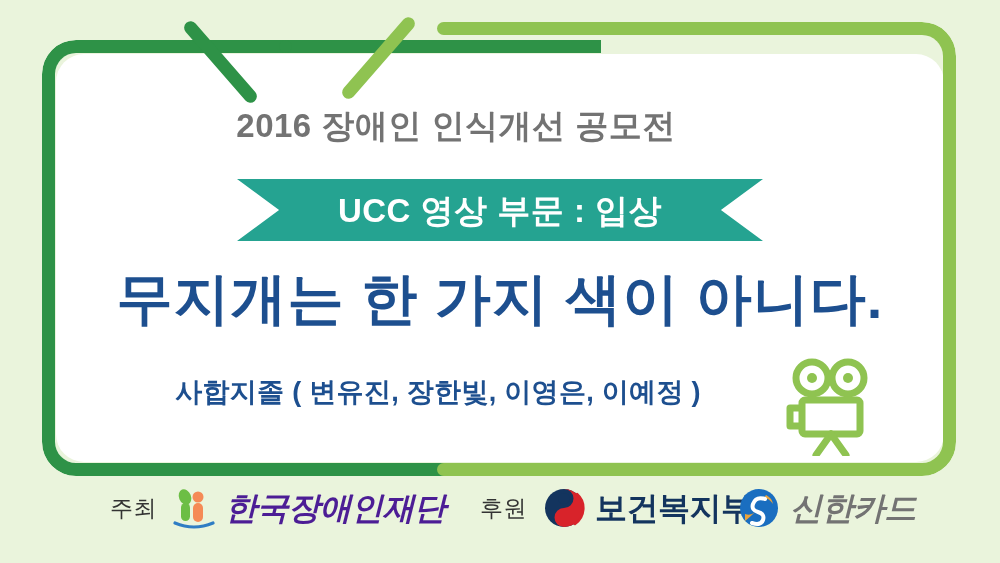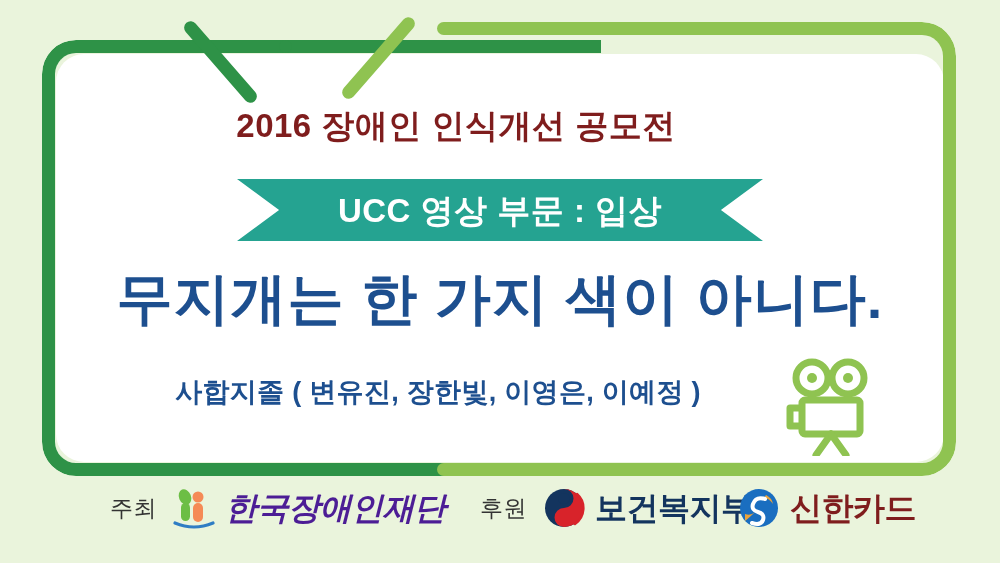--- a/index.html
+++ b/index.html
@@ -106,21 +106,21 @@
   
   .kicker {
     position: absolute;
     left: 0;
     top: 104px;
     width: 912px;
     text-align: center;
     font-size: 33px;
     font-weight: bold;
     letter-spacing: 0.5px;
-    color: #7f1d1d;
+    color: #737373;
   }
 
   
   .ribbon {
     position: absolute;
     left: 237px;
     top: 179px;
     width: 526px;
     height: 62px;
     background: #25a391;
@@ -206,21 +206,21 @@
     flex: 0 0 auto;
   }
   .logo-word {
     font-size: 32px;
     font-weight: bold;
     letter-spacing: -0.5px;
     line-height: 1;
   }
   .word-kfdp { color: #4c1d95; font-style: italic; }
   .word-mohw { color: #13345e; }
-  .word-shinhan { color: #7f1d1d; }
+  .word-shinhan { color: #737373; font-style: italic; }
 
   .grp-host    { left: 110px; }
   .grp-sponsor { left: 480px; }
   .grp-card    { left: 722px; }
 </style>
 </head>
 <body>
 
 <div id="poster">
 

